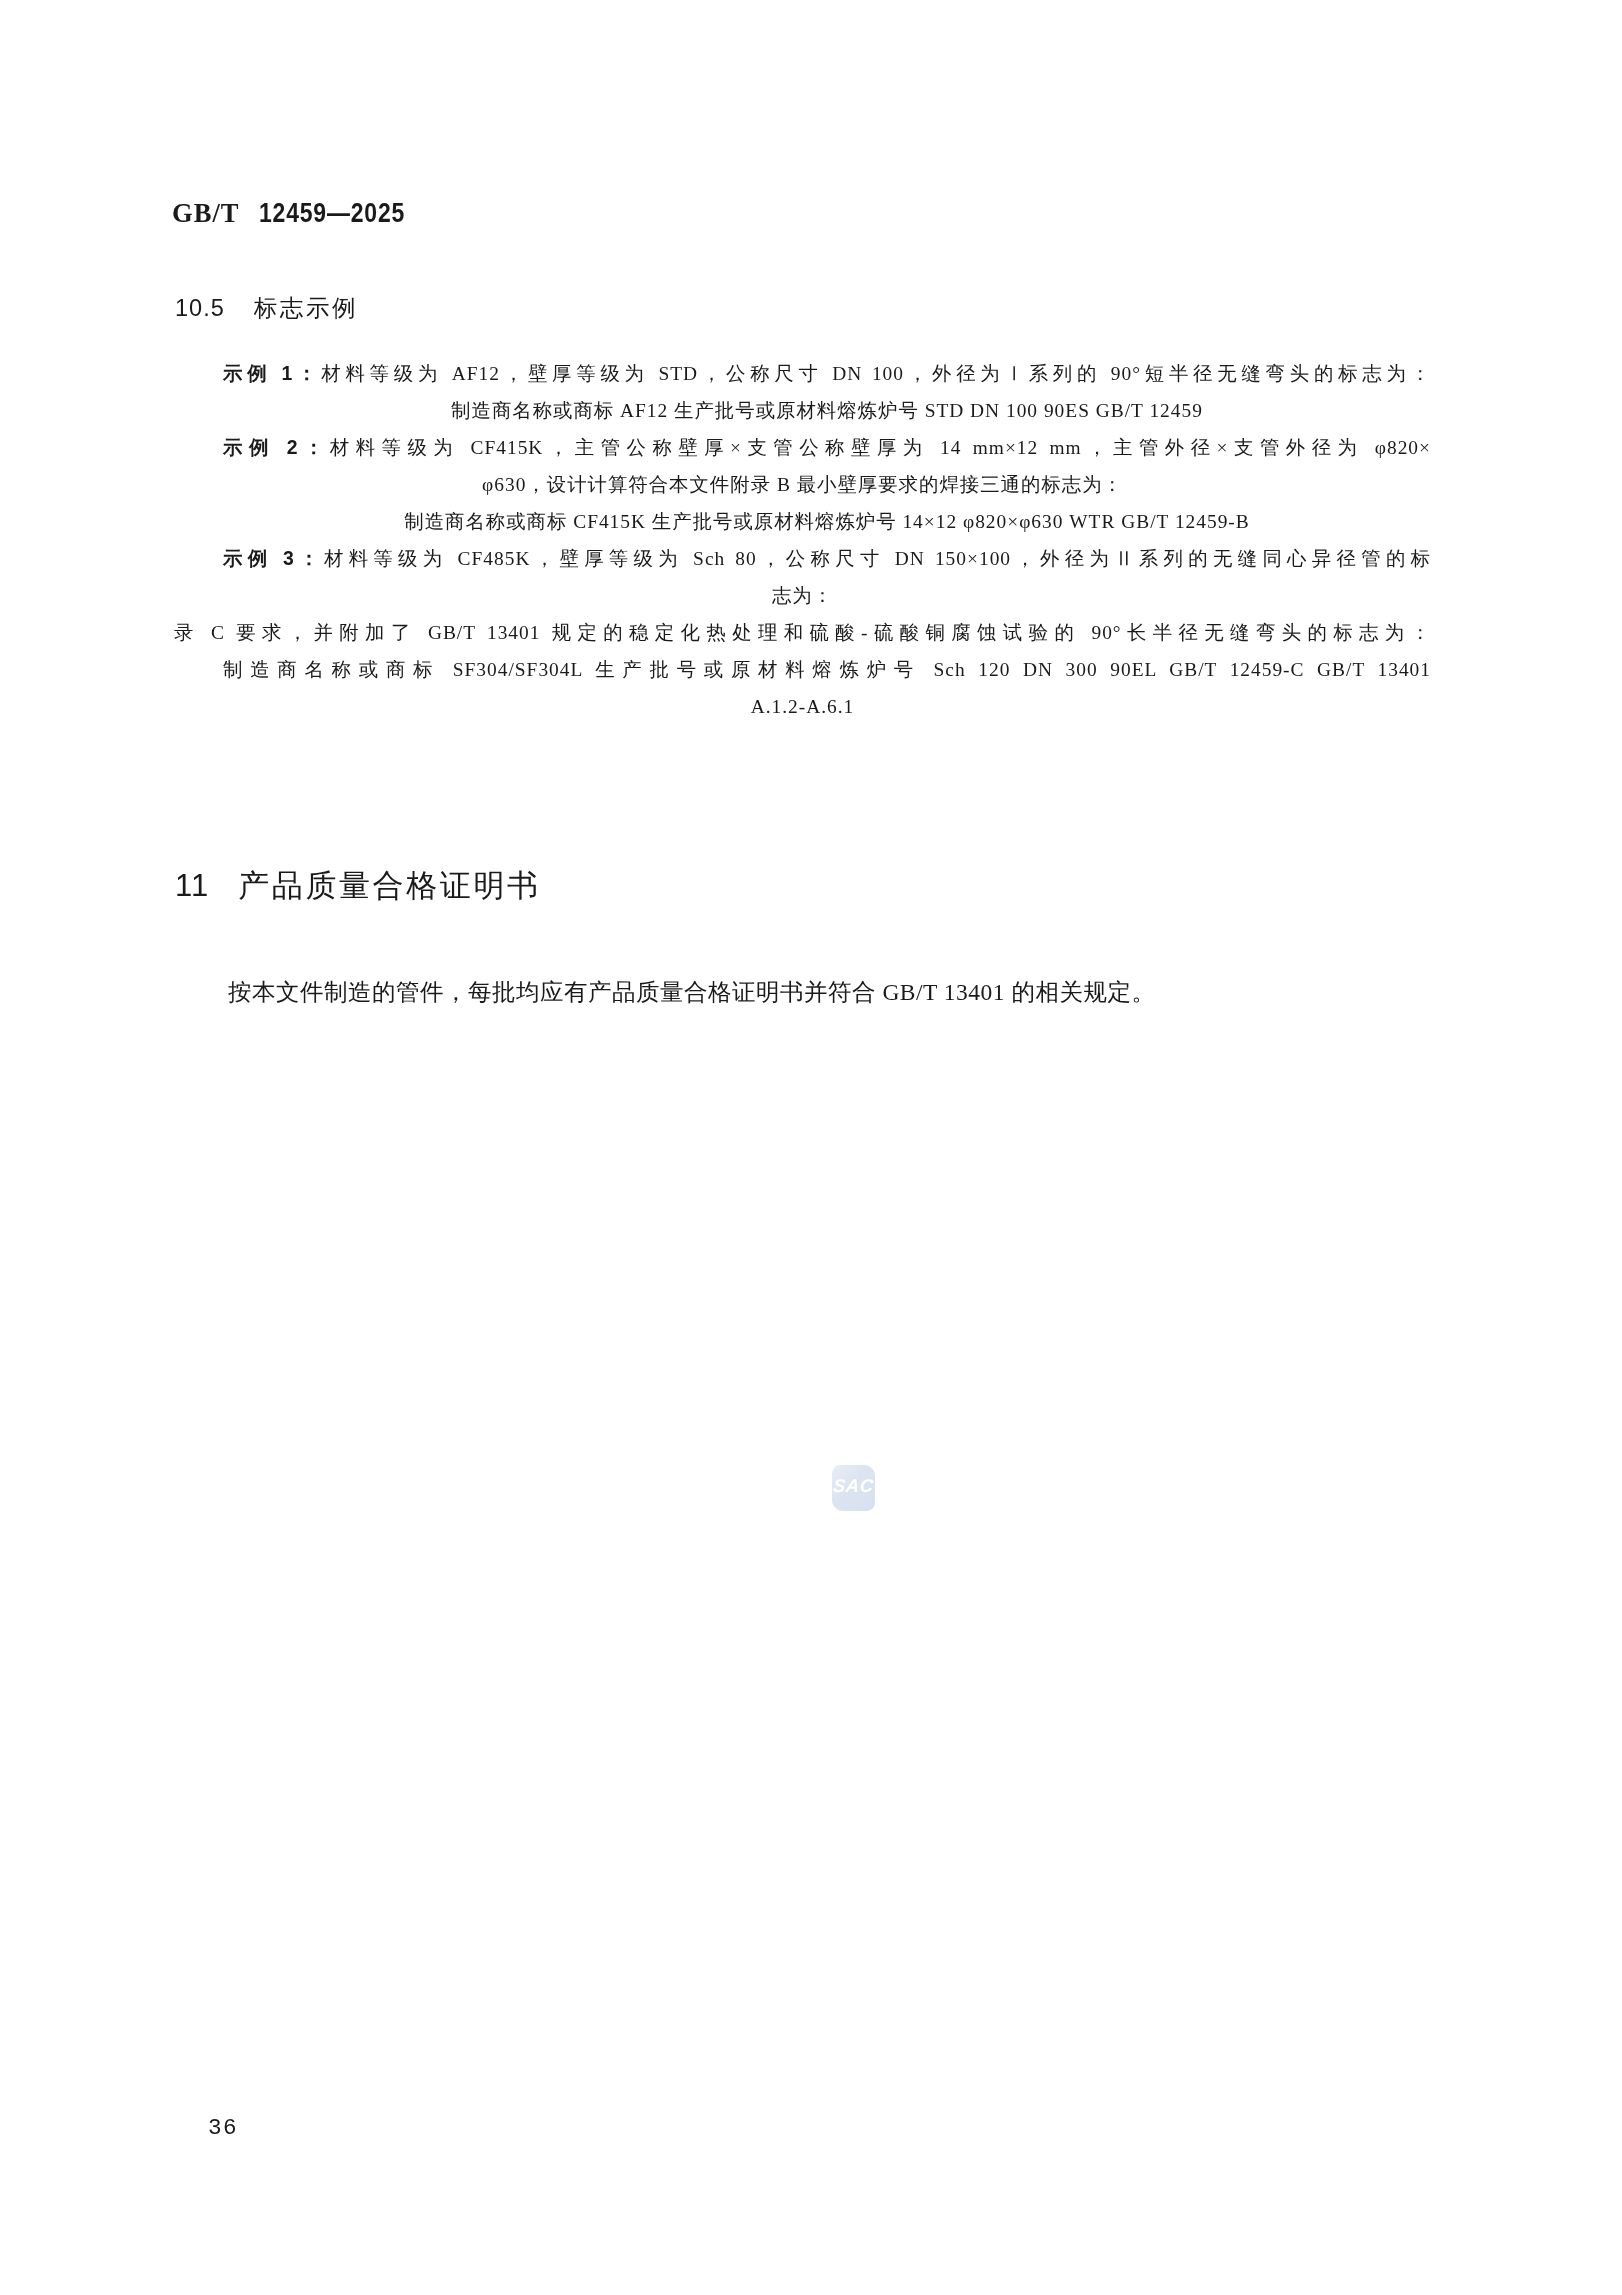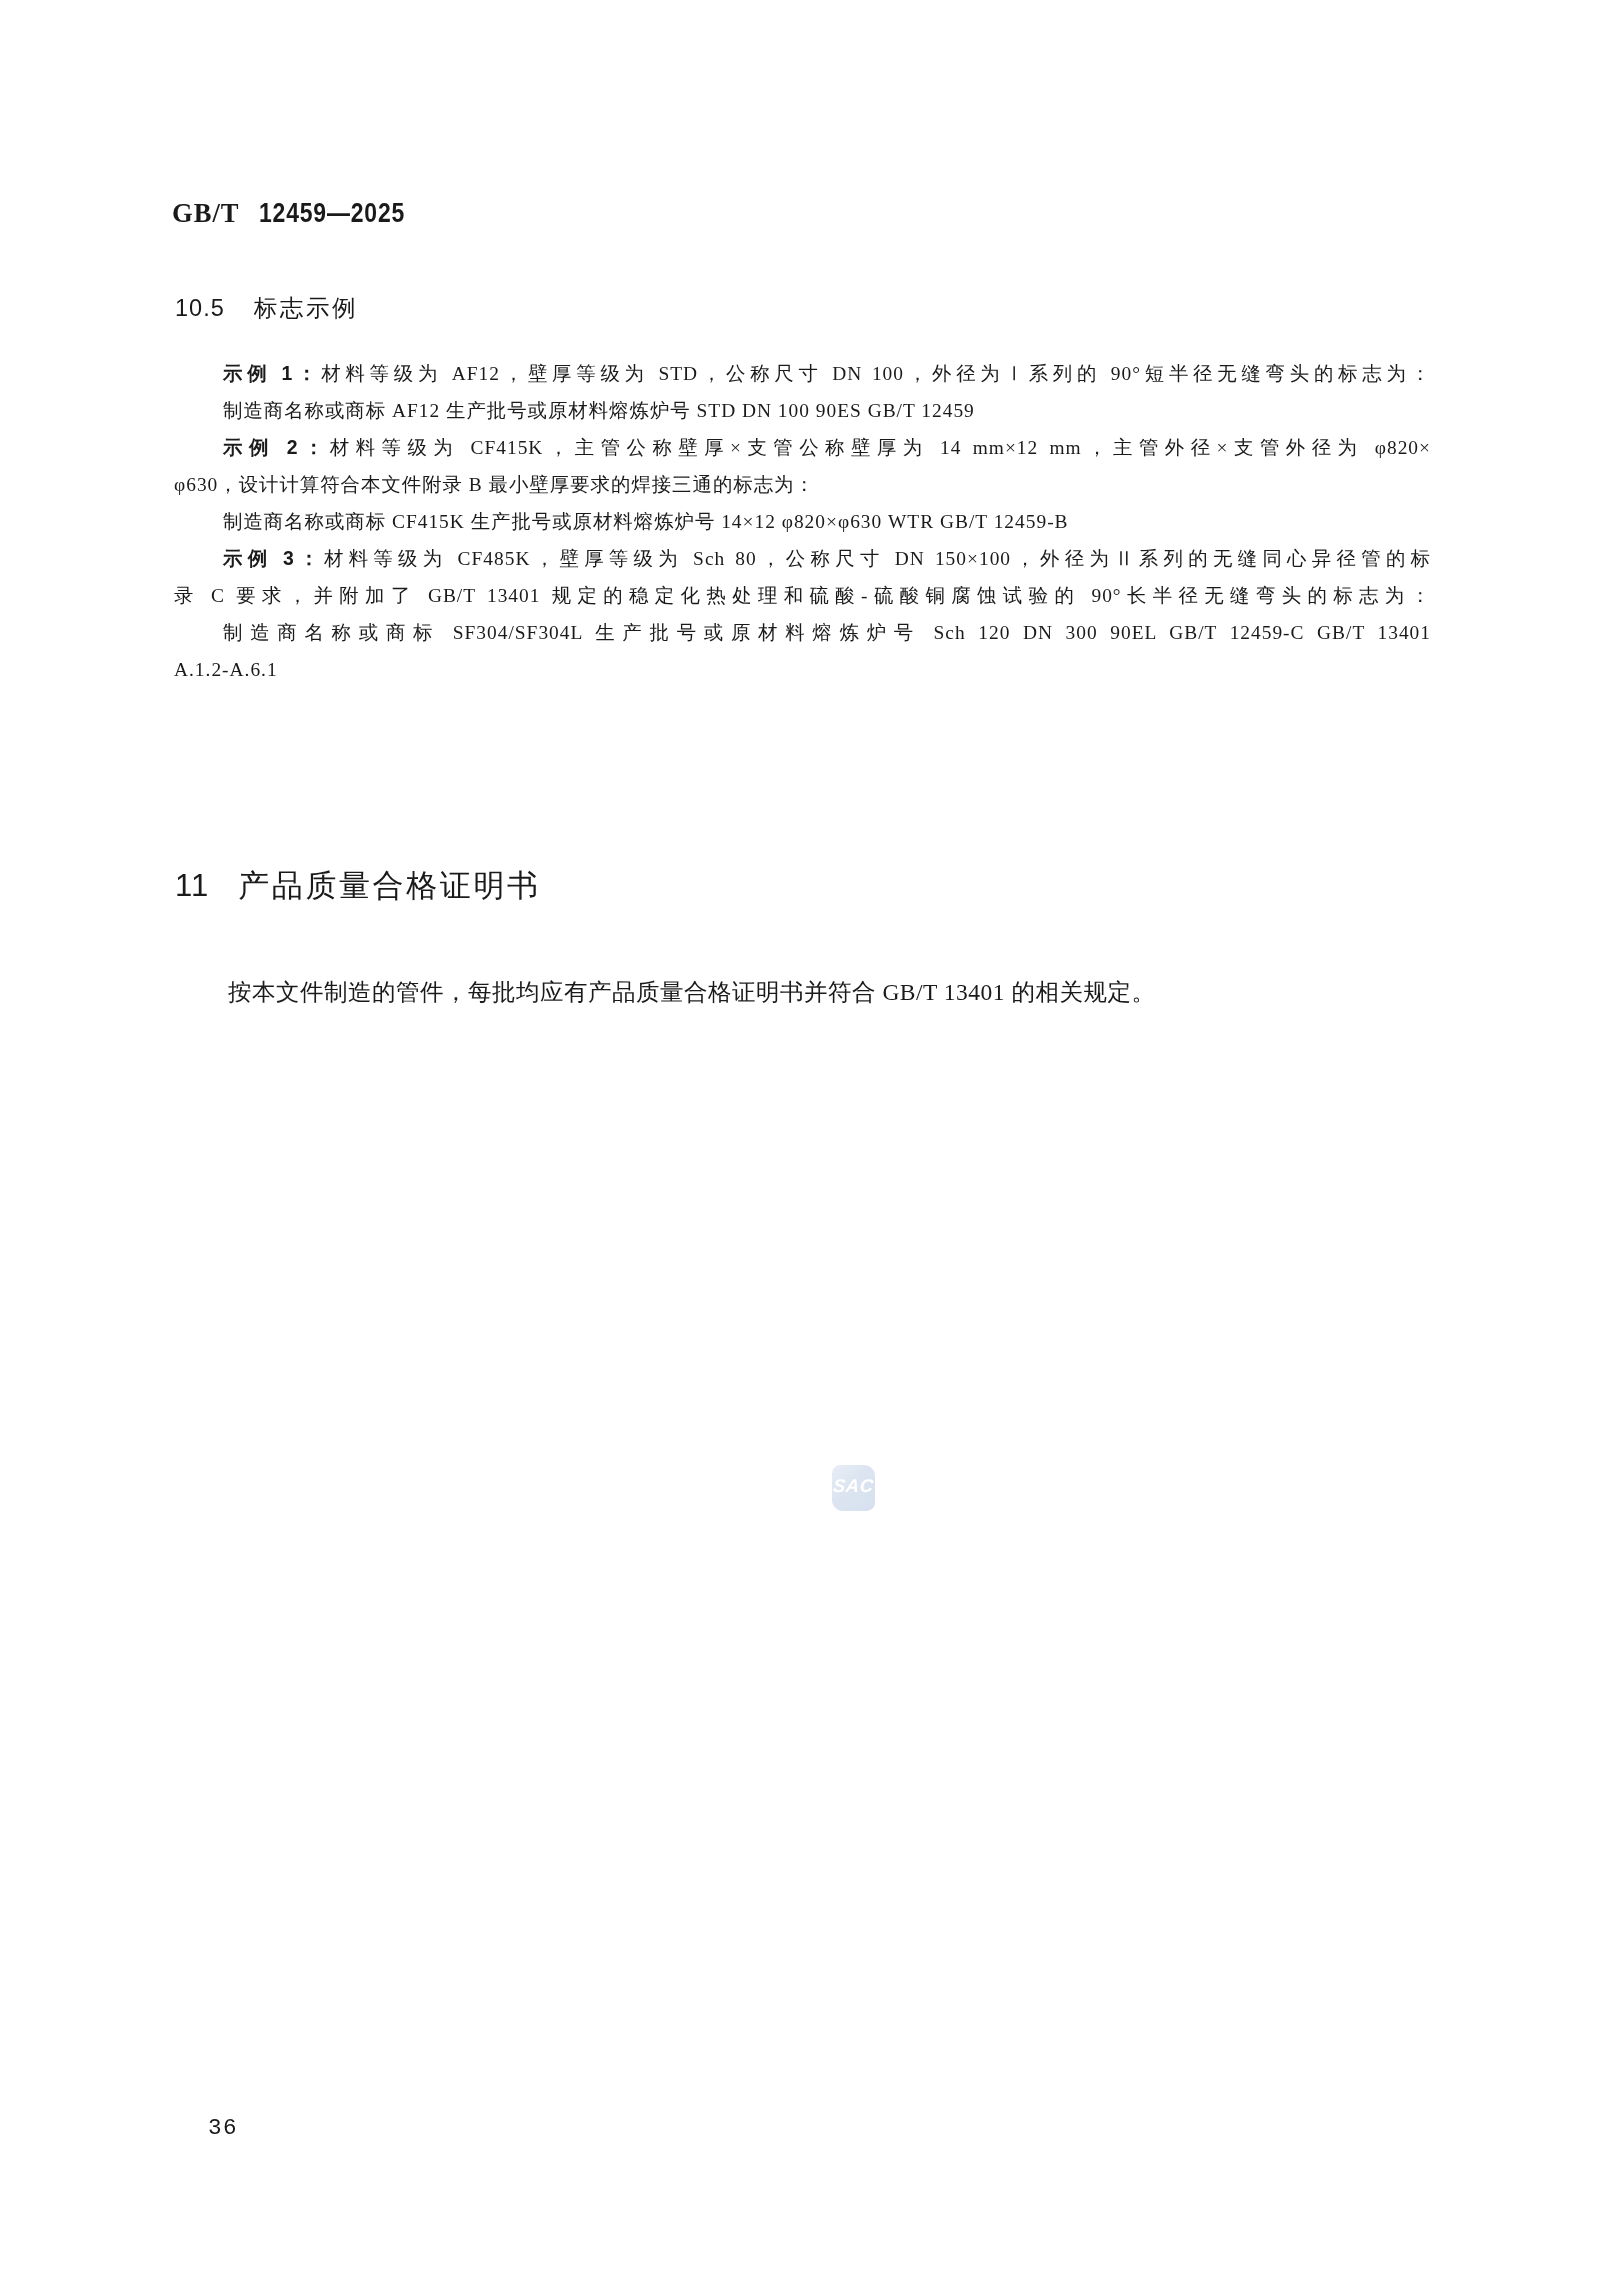--- a/index.html
+++ b/index.html
@@ -55,20 +55,21 @@
     left: 174px;
     top: 355px;
     width: 1257px;
   }
   .x-line {
     font-size: 19.4px;
     line-height: 37px;
     height: 37px;
     letter-spacing: 1px;
     white-space: nowrap;
+    text-align: center;
   }
   .x-line.indent { padding-left: 49px; }
   .x-line.justify {
     white-space: normal;
     text-align: justify;
     text-align-last: justify;
   }
   .x-label {
     font-family: "Liberation Sans", sans-serif;
     font-weight: 700;
@@ -128,20 +129,21 @@
   <span class="sec-num">10.5</span><span class="sec-title">标志示例</span>
 </div>
 
 <div class="example-block">
   <div class="x-line indent justify"><span class="x-label">示例 1：</span><span>材料等级为 AF12，壁厚等级为 STD，公称尺寸 DN 100，外径为Ⅰ系列的 90°短半径无缝弯头的标志为：</span></div>
   <div class="x-line indent"><span>制造商名称或商标 AF12 生产批号或原材料熔炼炉号 STD DN 100 90ES GB/T 12459</span></div>
   <div class="x-line indent justify"><span class="x-label">示例 2：</span><span>材料等级为 CF415K，主管公称壁厚×支管公称壁厚为 14 mm×12 mm，主管外径×支管外径为 φ820×</span></div>
   <div class="x-line"><span>φ630，设计计算符合本文件附录 B 最小壁厚要求的焊接三通的标志为：</span></div>
   <div class="x-line indent"><span>制造商名称或商标 CF415K 生产批号或原材料熔炼炉号 14×12 φ820×φ630 WTR GB/T 12459-B</span></div>
   <div class="x-line indent justify"><span class="x-label">示例 3：</span><span>材料等级为 CF485K，壁厚等级为 Sch 80，公称尺寸 DN 150×100，外径为Ⅱ系列的无缝同心异径管的标</span></div>
+  <div class="x-line"><span>志为：</span></div>
   <div class="x-line justify"><span>录 C 要求，并附加了 GB/T 13401 规定的稳定化热处理和硫酸-硫酸铜腐蚀试验的 90°长半径无缝弯头的标志为：</span></div>
   <div class="x-line indent justify"><span>制造商名称或商标 SF304/SF304L 生产批号或原材料熔炼炉号 Sch 120 DN 300 90EL GB/T 12459-C GB/T 13401</span></div>
   <div class="x-line"><span>A.1.2-A.6.1</span></div>
 </div>
 
 <div class="sec-heading h-11">
   <span class="sec-num">11</span><span class="sec-title">产品质量合格证明书</span>
 </div>
 
 <p class="body-para">按本文件制造的管件，每批均应有产品质量合格证明书并符合 GB/T 13401 的相关规定。</p>

